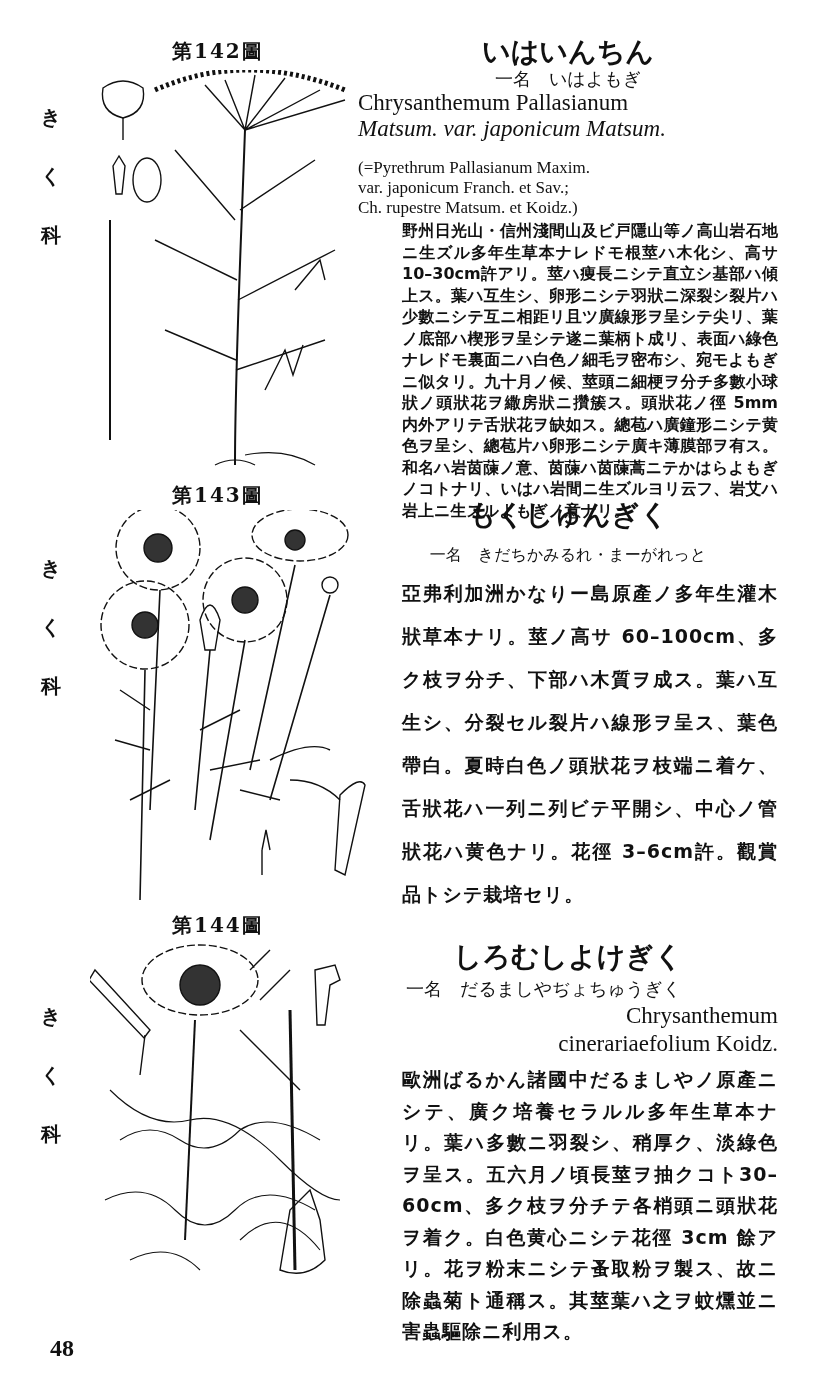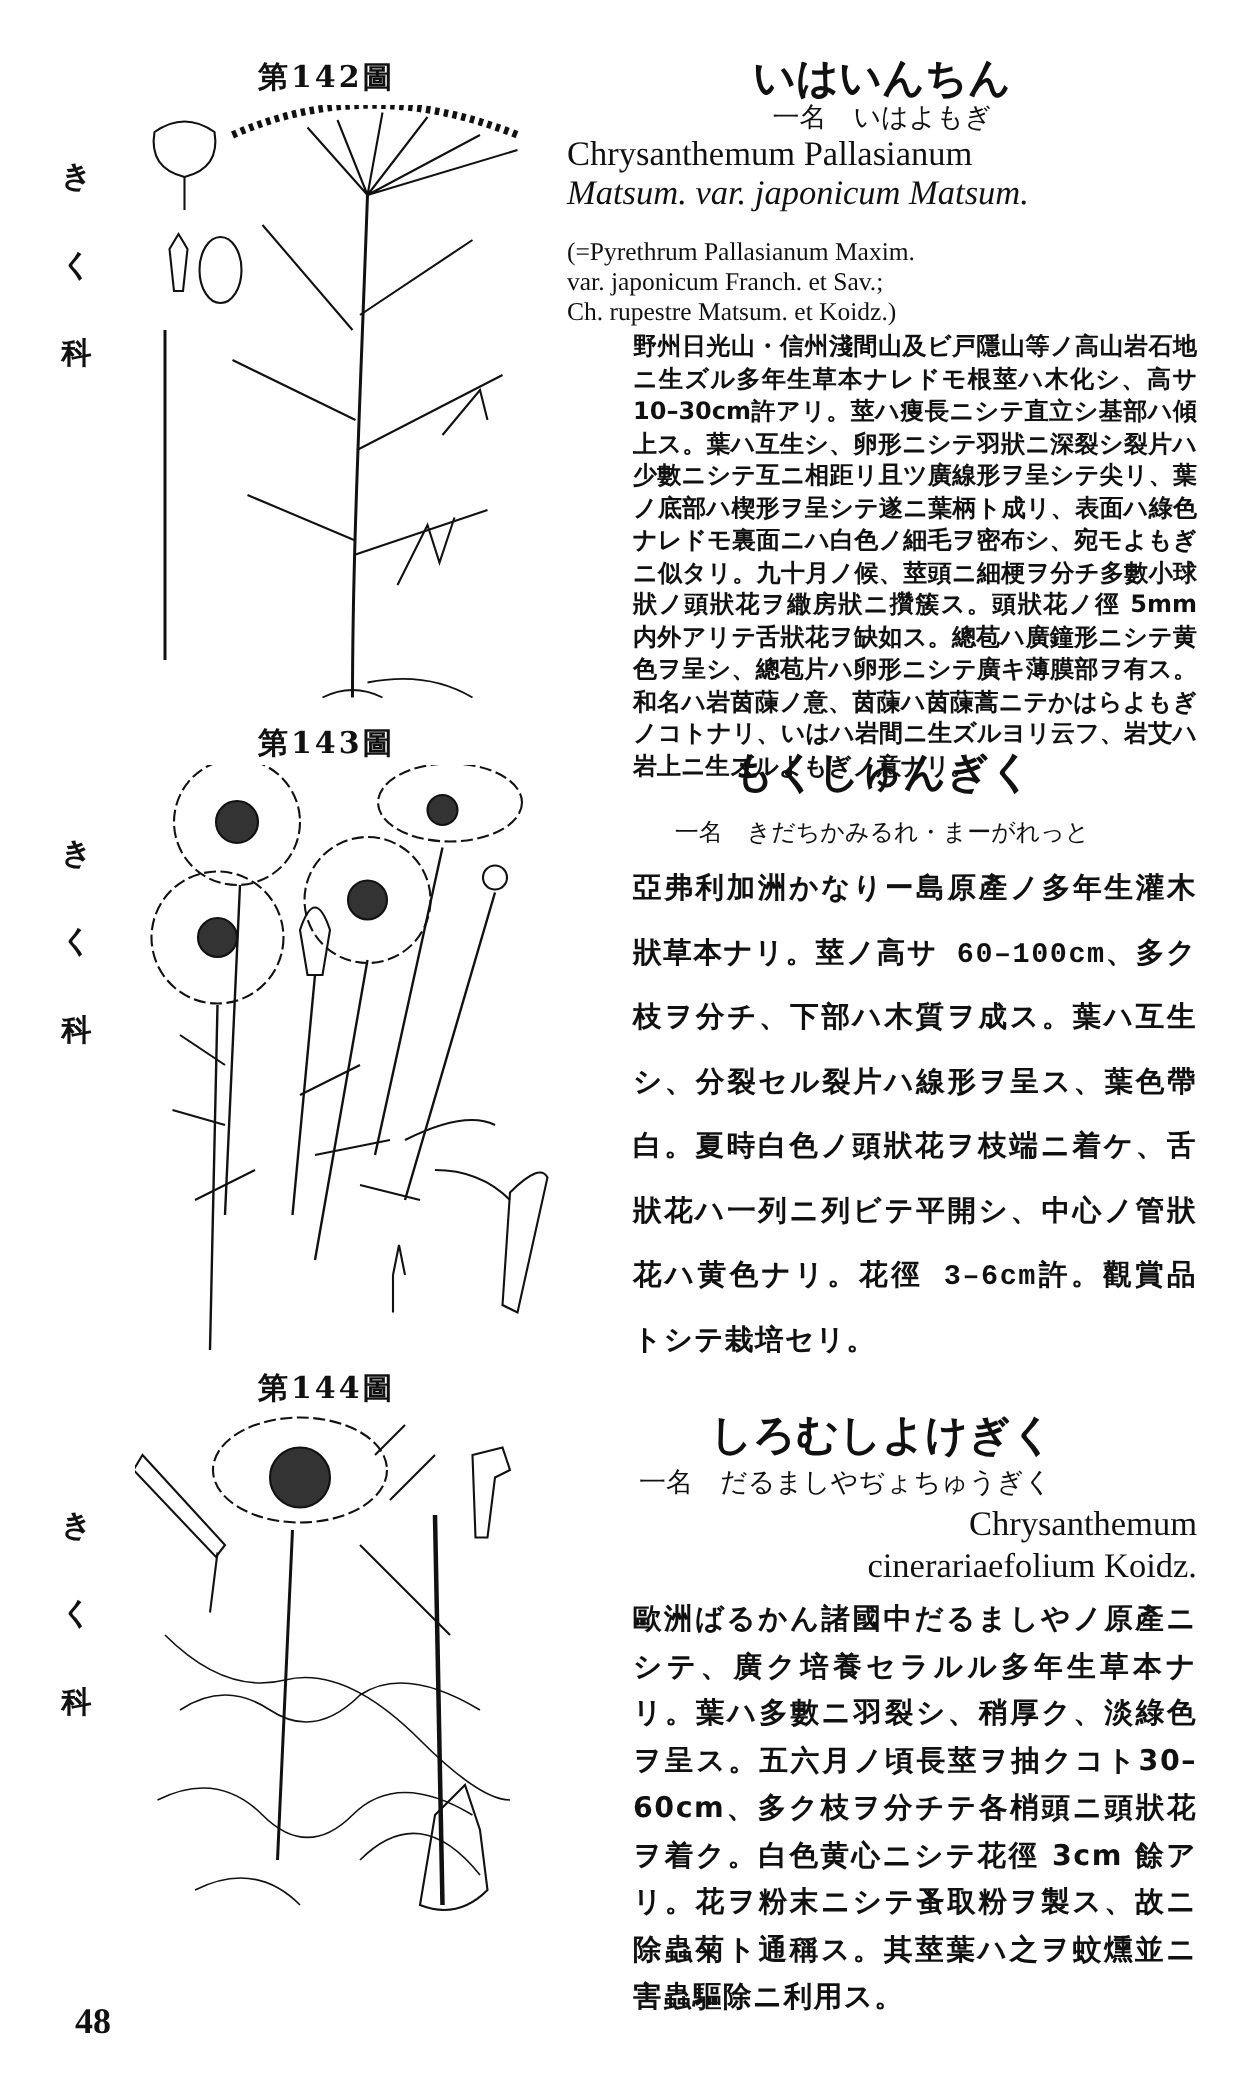--- a/index.html
+++ b/index.html
@@ -2,21 +2,21 @@
 <html><head>
 <meta charset="utf-8">
 <style>
   html, body { margin: 0; padding: 0; background: #fff; }
   body { width: 840px; height: 1400px; position: relative; overflow: hidden;
          font-family: "DejaVu Serif", serif; color: #111; }
   .fig-label { position: absolute; font-size: 20px; font-weight: bold; letter-spacing: 2px; }
   .family { position: absolute; width: 30px; text-align: center; font-size: 20px; font-weight: bold; }
   .family span { display: block; margin-bottom: 32px; }
   .illus { position: absolute; }
-  .entry { position: absolute; left: 378px; width: 420px; }
+  .entry { position: absolute; left: 358px; width: 420px; }
   .jp-title { text-align: center; font-weight: bold; font-family: "DejaVu Sans", sans-serif; }
   .alias { text-align: center; font-family: "DejaVu Sans", sans-serif; }
   .sci { text-align: left; font-family: "Liberation Serif", serif; }
   .body-text { font-family: "DejaVu Sans", sans-serif; font-weight: bold; text-align: justify; margin-left: 44px; }
   .page-num { position: absolute; left: 50px; top: 1335px; font-size: 24px; font-family: "Liberation Serif", serif; font-weight: bold; }
   svg { display: block; }
 </style>
 </head>
 <body>
 
@@ -83,21 +83,21 @@
     <path d="M55 160 L50 390 M70 80 L60 300 M155 130 L120 330 M120 140 L105 300 M205 55 L160 260 M240 85 L180 290" stroke-width="1.6"></path>
     <path d="M60 200 l-30 -20 M60 240 l-35 -10 M110 220 l40 -20 M120 260 l50 -10 M150 280 l40 10 M80 270 l-40 20"></path>
     <path d="M180 250 q40 -20 60 -10 M200 270 q30 0 50 20"></path>
     <path d="M250 285 q20 -20 25 -10 l-20 90 l-10 -5z"></path>
     <path d="M172 340 l4 -20 l4 20 M172 340 v25"></path>
   </svg>
 </div>
 <div class="entry" style="top:498px;">
   <div class="jp-title" style="font-size:28px; line-height:34px;">もくしゅんぎく</div>
   <div class="alias" style="font-size:16px; line-height:22px; margin-top:12px;">一名　きだちかみるれ・まーがれっと</div>
-  <div class="body-text" style="font-size:19px; line-height:43px; margin-top:6px; letter-spacing:1px;font-family:Liberation Mono, monospace;">亞弗利加洲かなりー島原產ノ多年生灌木狀草本ナリ。莖ノ高サ 60–100cm、多ク枝ヲ分チ、下部ハ木質ヲ成ス。葉ハ互生シ、分裂セル裂片ハ線形ヲ呈ス、葉色帶白。夏時白色ノ頭狀花ヲ枝端ニ着ケ、舌狀花ハ一列ニ列ビテ平開シ、中心ノ管狀花ハ黄色ナリ。花徑 3–6cm許。觀賞品トシテ栽培セリ。</div>
+  <div class="body-text" style="font-size:19px; line-height:43px; margin-top:6px; letter-spacing:1px;">亞弗利加洲かなりー島原產ノ多年生灌木狀草本ナリ。莖ノ高サ 60–100cm、多ク枝ヲ分チ、下部ハ木質ヲ成ス。葉ハ互生シ、分裂セル裂片ハ線形ヲ呈ス、葉色帶白。夏時白色ノ頭狀花ヲ枝端ニ着ケ、舌狀花ハ一列ニ列ビテ平開シ、中心ノ管狀花ハ黄色ナリ。花徑 3–6cm許。觀賞品トシテ栽培セリ。</div>
 </div>
 
 <div class="fig-label" style="left:172px; top:912px;">第144圖</div>
 <div class="family" style="left:36px; top:1003px;">
   <span>き</span>
   <span>く</span>
   <span>科</span>
 </div>
 <div class="illus" style="left:90px; top:940px;">
   <svg width="280" height="370" viewBox="0 0 280 370" fill="none" stroke="#111" stroke-width="1.4">

